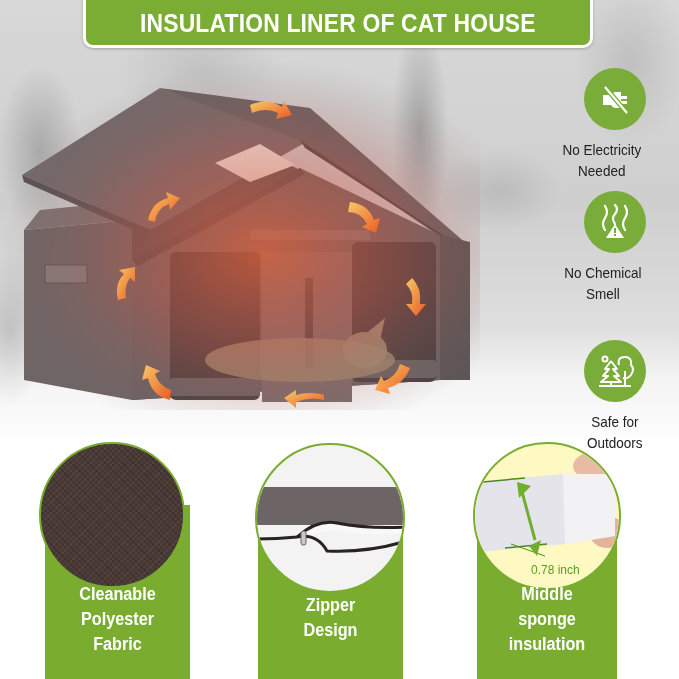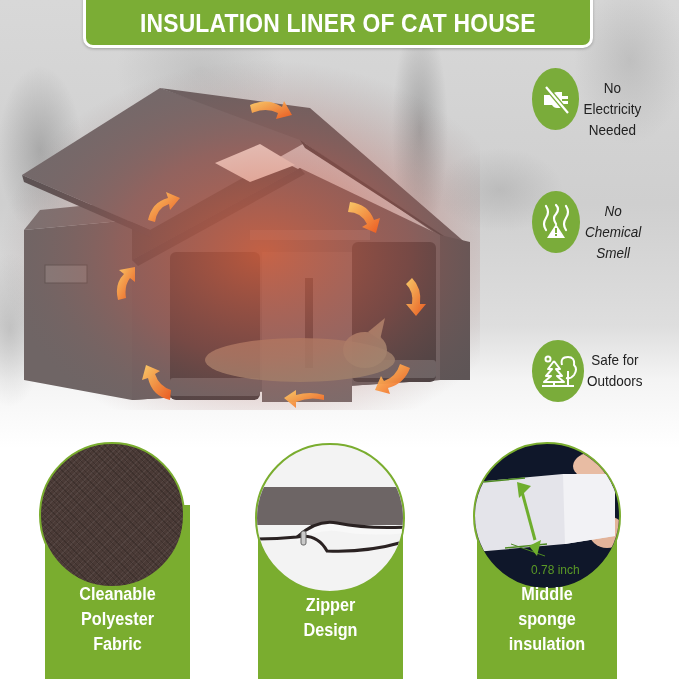--- a/index.html
+++ b/index.html
@@ -35,21 +35,21 @@
     color: #ffffff; font-weight: bold; font-size: 26px;
     letter-spacing: 0.2px; transform: scaleX(0.88);
     white-space: nowrap;
   }
   
   .house { position: absolute; left: 0; top: 60px; width: 480px; height: 350px; }
   .house svg { width: 100%; height: 100%; display: block; }
   
   .feature {
     position: absolute; left: 532px; width: 114px;
-    display: flex; flex-direction: row; align-items: flex-start;
+    display: flex; flex-direction: column; align-items: flex-end;
   }
   .feature-circle {
     width: 62px; height: 62px; border-radius: 50%;
     background: #7aac3a;
     display: flex; align-items: center; justify-content: center;
   }
   .feature-circle svg { width: 40px; height: 40px; }
   .feature-label {
     margin-top: 9px; text-align: center; color: #222;
     font-size: 15px; line-height: 21px;
@@ -154,21 +154,21 @@
       <line x1="10" y1="8" x2="32" y2="34" stroke="#7aac3a" stroke-width="5"></line>
       <line x1="10" y1="8" x2="32" y2="34" stroke="#fff" stroke-width="2.2"></line>
     </svg>
   </div>
   <div class="feature-label">
     <div>No Electricity</div>
     <div>Needed</div>
   </div>
 </div>
 
-<div class="feature" style="top:191px;font-style:italic;">
+<div class="feature" style="top:191px;">
   <div class="feature-circle">
     <svg viewBox="0 0 40 40">
       <g fill="none" stroke="#fff" stroke-width="2.2" stroke-linecap="round">
         <path d="M10,28 q-4,-6 0,-12 q4,-6 0,-12"></path>
         <path d="M20,22 q-4,-6 0,-10 q4,-5 0,-9"></path>
         <path d="M30,28 q-4,-6 0,-12 q4,-6 0,-12"></path>
       </g>
       <polygon points="20,22 29,36 11,36" fill="#fff"></polygon>
       <rect x="19" y="26" width="2" height="5" fill="#7aac3a"></rect>
       <rect x="19" y="32" width="2" height="2" fill="#7aac3a"></rect>
@@ -225,21 +225,21 @@
     </svg>
   </div>
   <div class="card-label" style="top:153px;">
     <div>Zipper</div>
     <div>Design</div>
   </div>
 </div>
 
 <div class="card" style="left:477px; width:140px;">
   <div class="card-tab"></div>
-  <div class="card-circle" style="left:-4px; top:2px; width:148px; height:148px; background:#0f172a;">
+  <div class="card-circle" style="left:-4px; top:2px; width:148px; height:148px; background:#fef9c3;">
     <svg viewBox="0 0 148 148" width="148" height="148">
       <ellipse cx="120" cy="22" rx="22" ry="14" fill="#e8bca3"></ellipse>
       <ellipse cx="132" cy="88" rx="18" ry="16" fill="#e3b49a"></ellipse>
       <polygon points="0,38 88,30 140,30 140,92 90,100 0,108" fill="#e4e4ea"></polygon>
       <polygon points="88,30 140,30 140,92 90,100" fill="#f2f2f5"></polygon>
       <line x1="8" y1="38" x2="50" y2="34" stroke="#4e8a22" stroke-width="1.5"></line>
       <line x1="30" y1="104" x2="72" y2="100" stroke="#4e8a22" stroke-width="1.5"></line>
       <line x1="36" y1="100" x2="70" y2="112" stroke="#4e8a22" stroke-width="1"></line>
       <line x1="46" y1="44" x2="60" y2="96" stroke="#6fae2e" stroke-width="3"></line>
       <polygon points="42,38 56,42 44,54" fill="#6fae2e"></polygon>

